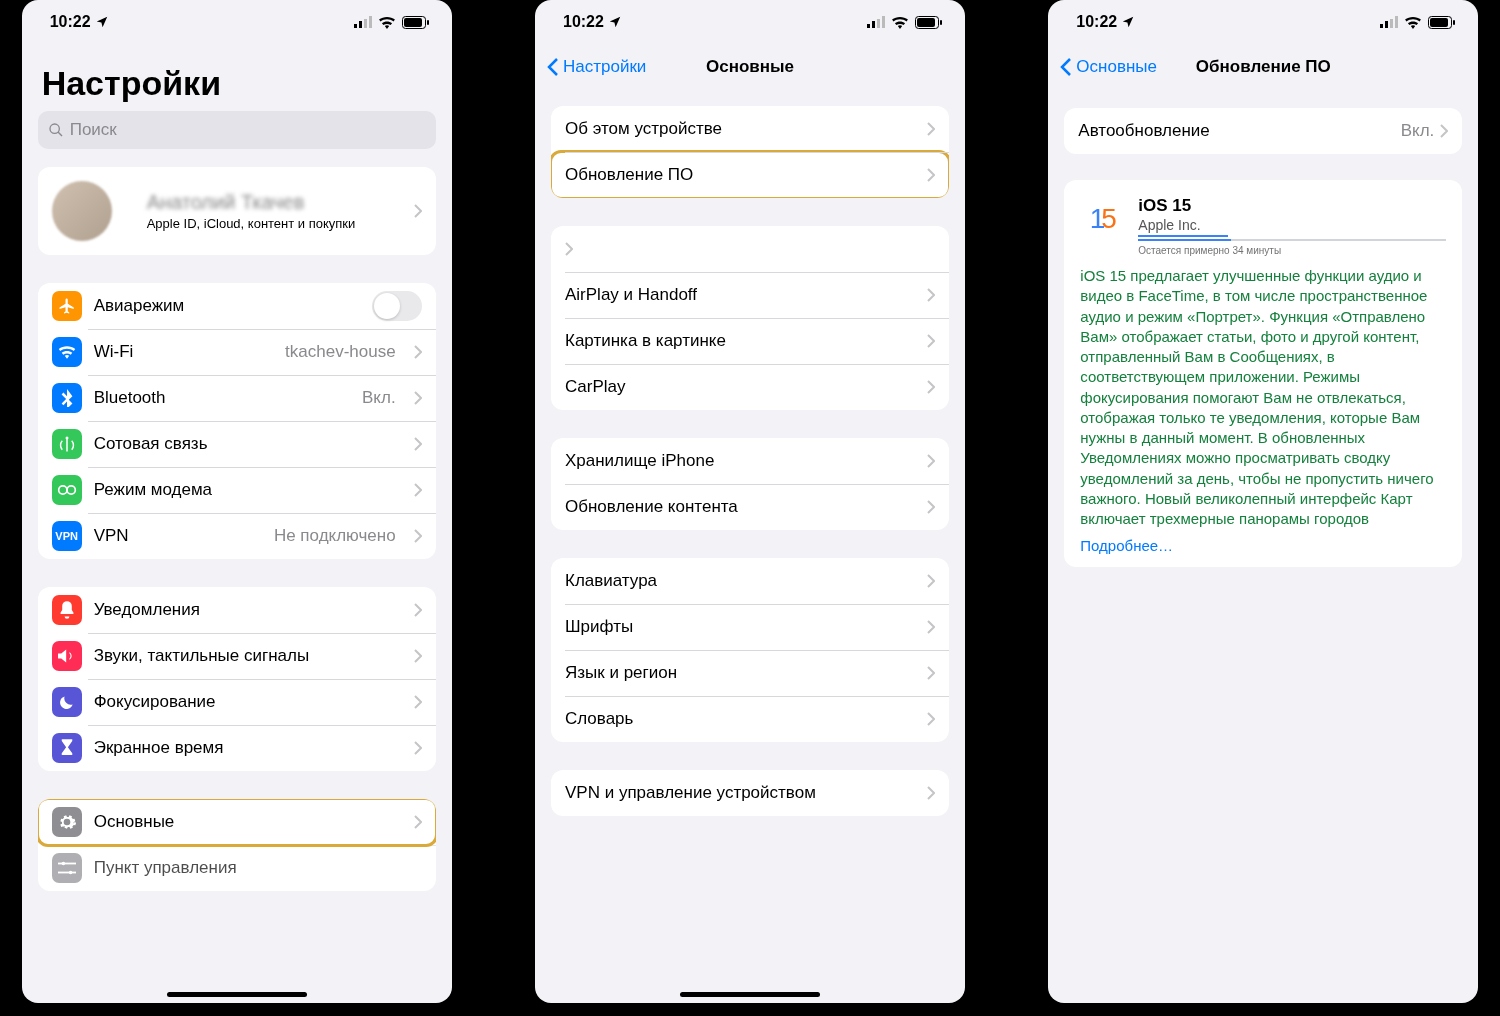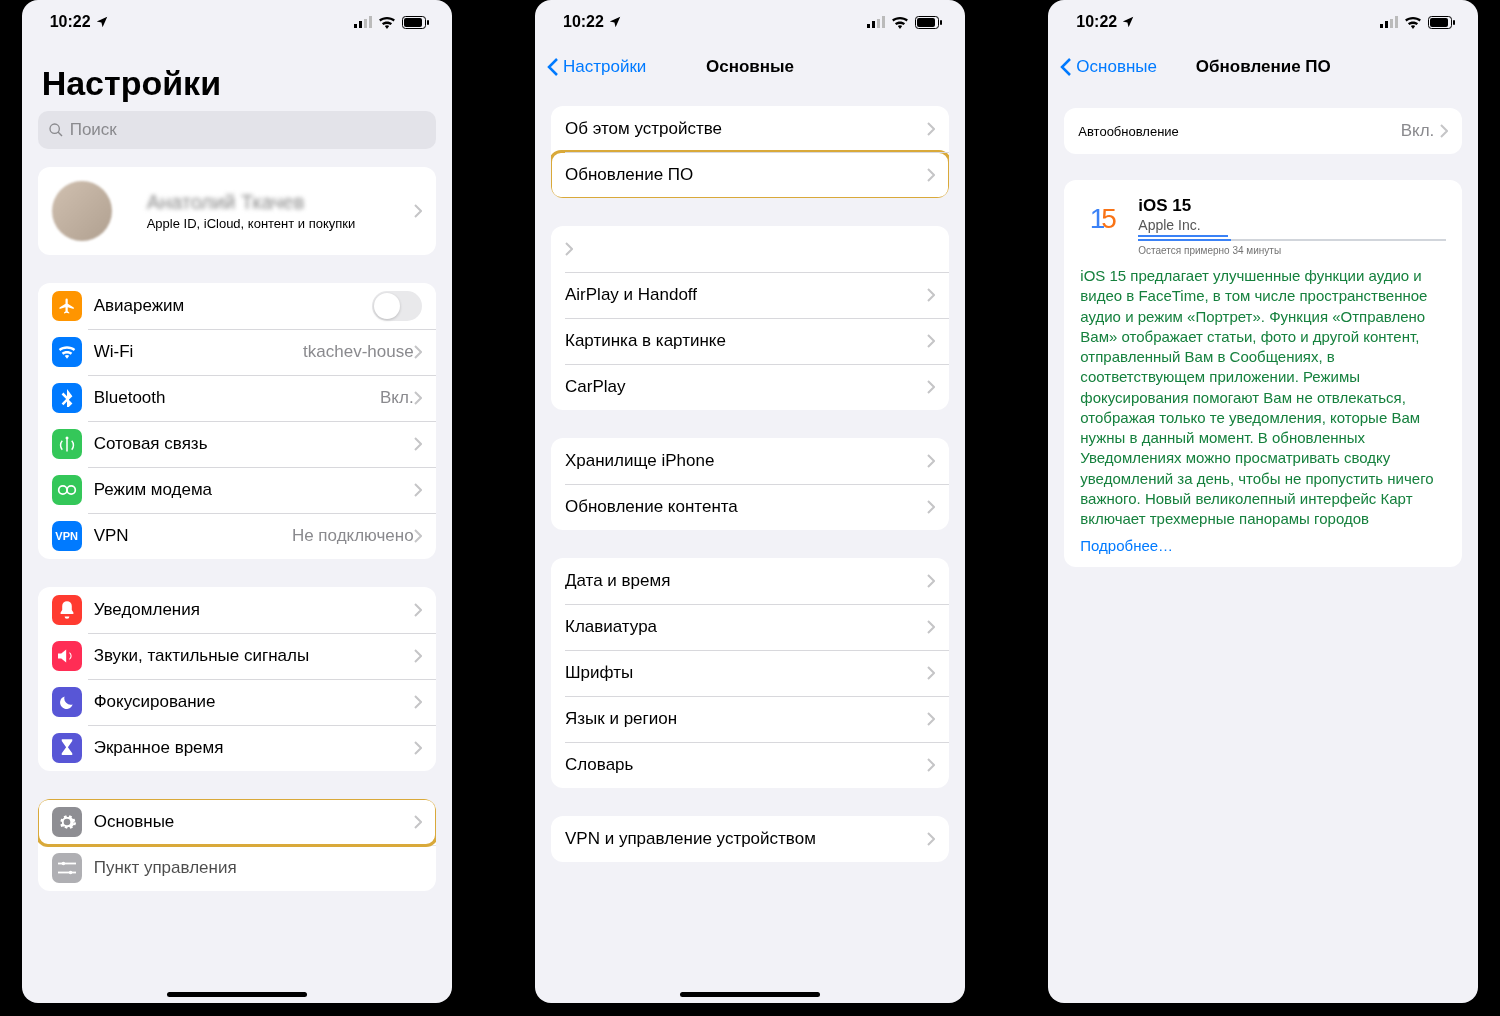--- a/index.html
+++ b/index.html
@@ -100,21 +100,21 @@
     background: #d8d8dc;
   }
   .row.noicon + .row.noicon::before { left: 14px; }
   .icon-slot {
     width: 30px; height: 30px; border-radius: 7px;
     margin-right: 12px;
     display: flex; align-items: center; justify-content: center;
     flex-shrink: 0;
   }
   .row .label { font-size: 17px; flex: 1; color: #000; }
-  .row .value { font-size: 17px; color: #8a8a8e; margin-right: 0; }
+  .row .value { font-size: 17px; color: #8a8a8e; margin-right: 18px; }
   .chev { color: #c5c5c7; flex-shrink: 0; }
   .switch {
     width: 50px; height: 30px; background: #e9e9eb; border-radius: 15px;
     position: relative;
   }
   .switch::after {
     content: ""; position: absolute; width: 26px; height: 26px;
     background: #fff; border-radius: 50%; top: 2px; left: 2px;
     box-shadow: 0 1px 3px rgba(0,0,0,0.2);
   }
@@ -138,21 +138,21 @@
   }
   .home-ind {
     position: absolute; bottom: 6px; left: 50%; transform: translateX(-50%);
     width: 140px; height: 5px; background: #000; border-radius: 3px;
   }
   
   .auto-row {
     background: #fff; border-radius: 12px; margin-top: 18px;
     display: flex; align-items: center; padding: 0 14px; height: 46px;
   }
-  .auto-row .label { flex: 1; font-size: 13px; }
+  .auto-row .label { flex: 1; font-size: 17px; }
   .auto-row .value { color: #8a8a8e; font-size: 17px; margin-right: 6px; }
   .update-card {
     background: #fff; border-radius: 12px; margin-top: 26px;
     padding: 16px 16px 12px;
   }
   .uc-head { display: flex; align-items: flex-start; margin-bottom: 8px; }
   .uc-icon {
     width: 46px; height: 46px; border-radius: 10px;
     background: #fff; margin-right: 12px; flex-shrink:0;
     display: flex; align-items: center; justify-content: center;
@@ -451,26 +451,20 @@
           </div>
       <div class="row noicon">
             <span class="label">Обновление контента</span>
             <svg class="chev" width="8" height="14" viewBox="0 0 8 14">
               <path d="M1 1l6 6-6 6" fill="none" stroke="#c5c5c7" stroke-width="2"></path>
             </svg>
           </div>
     </div>
     <div class="group">
       <div class="row noicon">
-            <span class="label">Дата и время</span>
-            <svg class="chev" width="8" height="14" viewBox="0 0 8 14">
-              <path d="M1 1l6 6-6 6" fill="none" stroke="#c5c5c7" stroke-width="2"></path>
-            </svg>
-          </div>
-      <div class="row noicon">
             <span class="label">Клавиатура</span>
             <svg class="chev" width="8" height="14" viewBox="0 0 8 14">
               <path d="M1 1l6 6-6 6" fill="none" stroke="#c5c5c7" stroke-width="2"></path>
             </svg>
           </div>
       <div class="row noicon">
             <span class="label">Шрифты</span>
             <svg class="chev" width="8" height="14" viewBox="0 0 8 14">
               <path d="M1 1l6 6-6 6" fill="none" stroke="#c5c5c7" stroke-width="2"></path>
             </svg>

